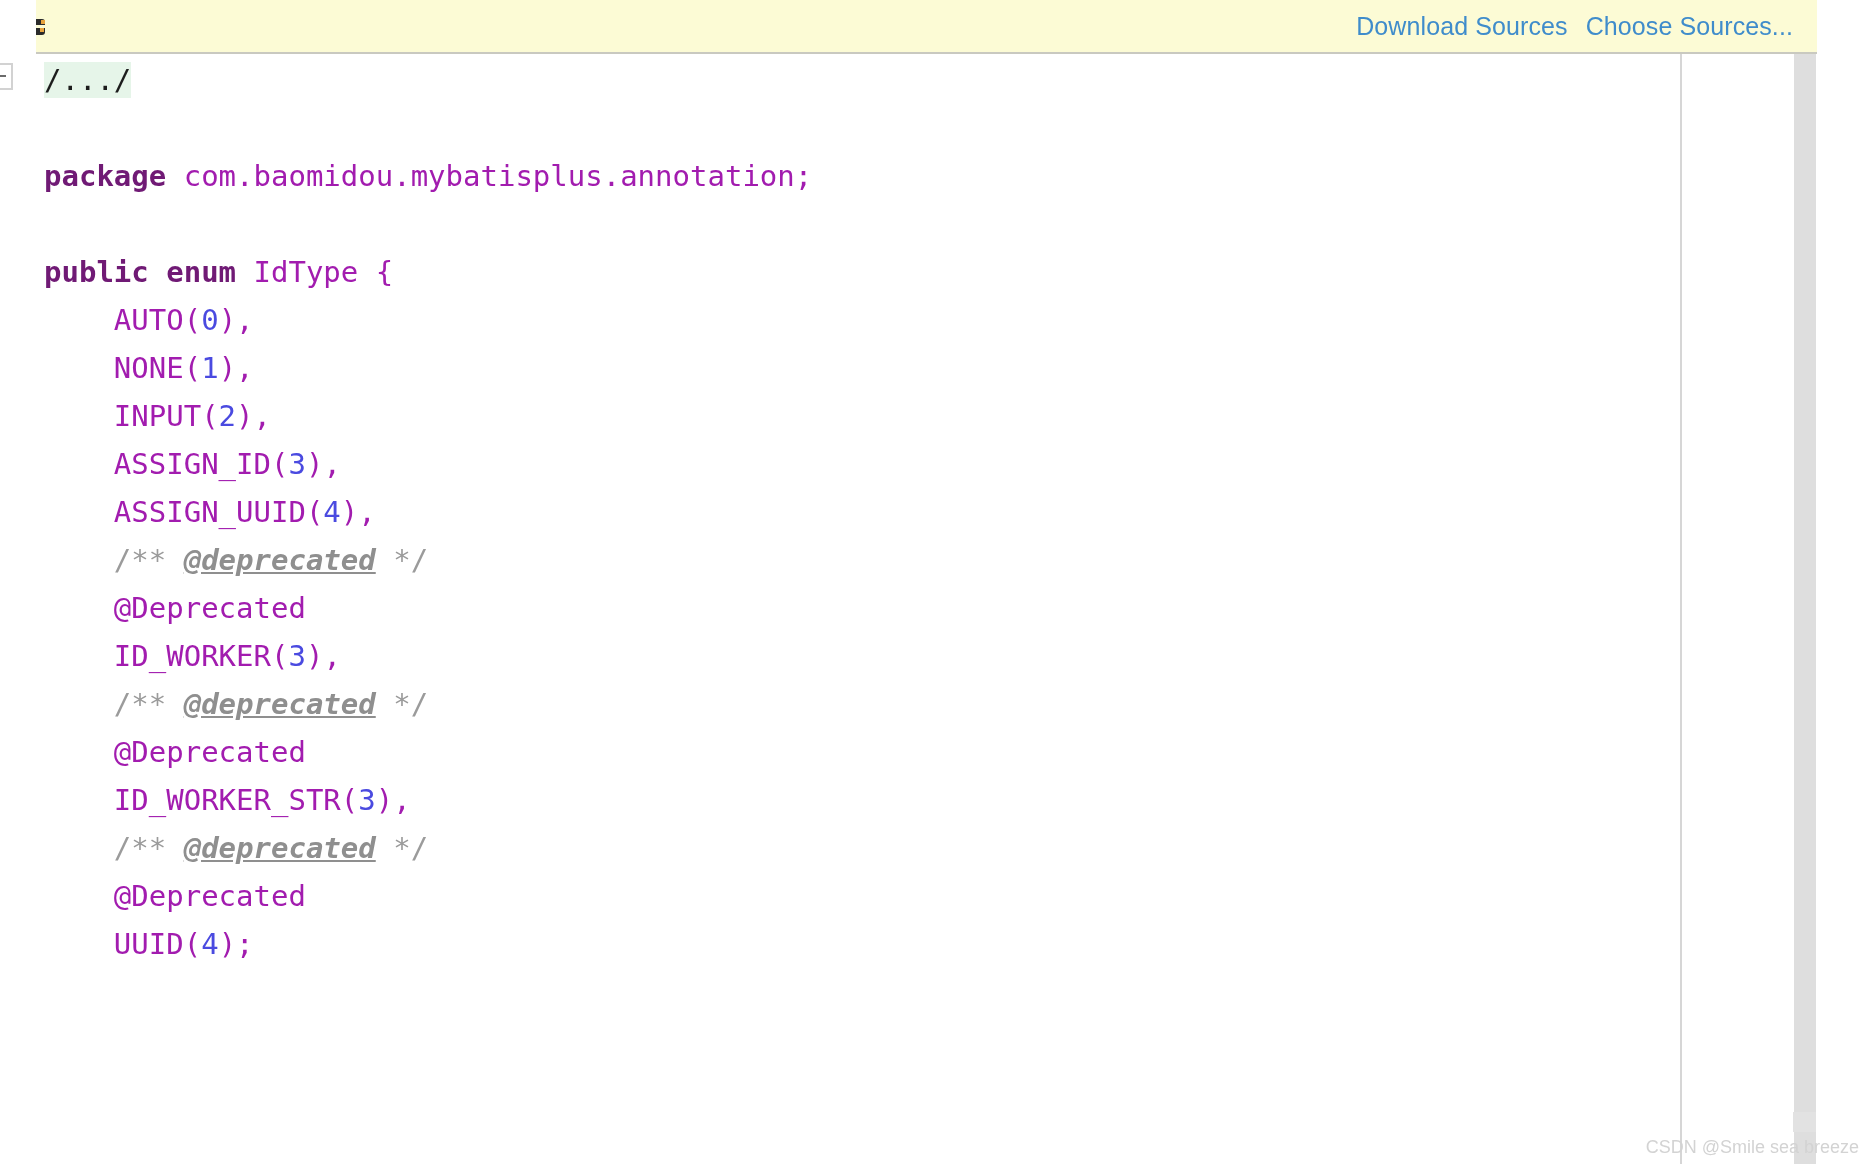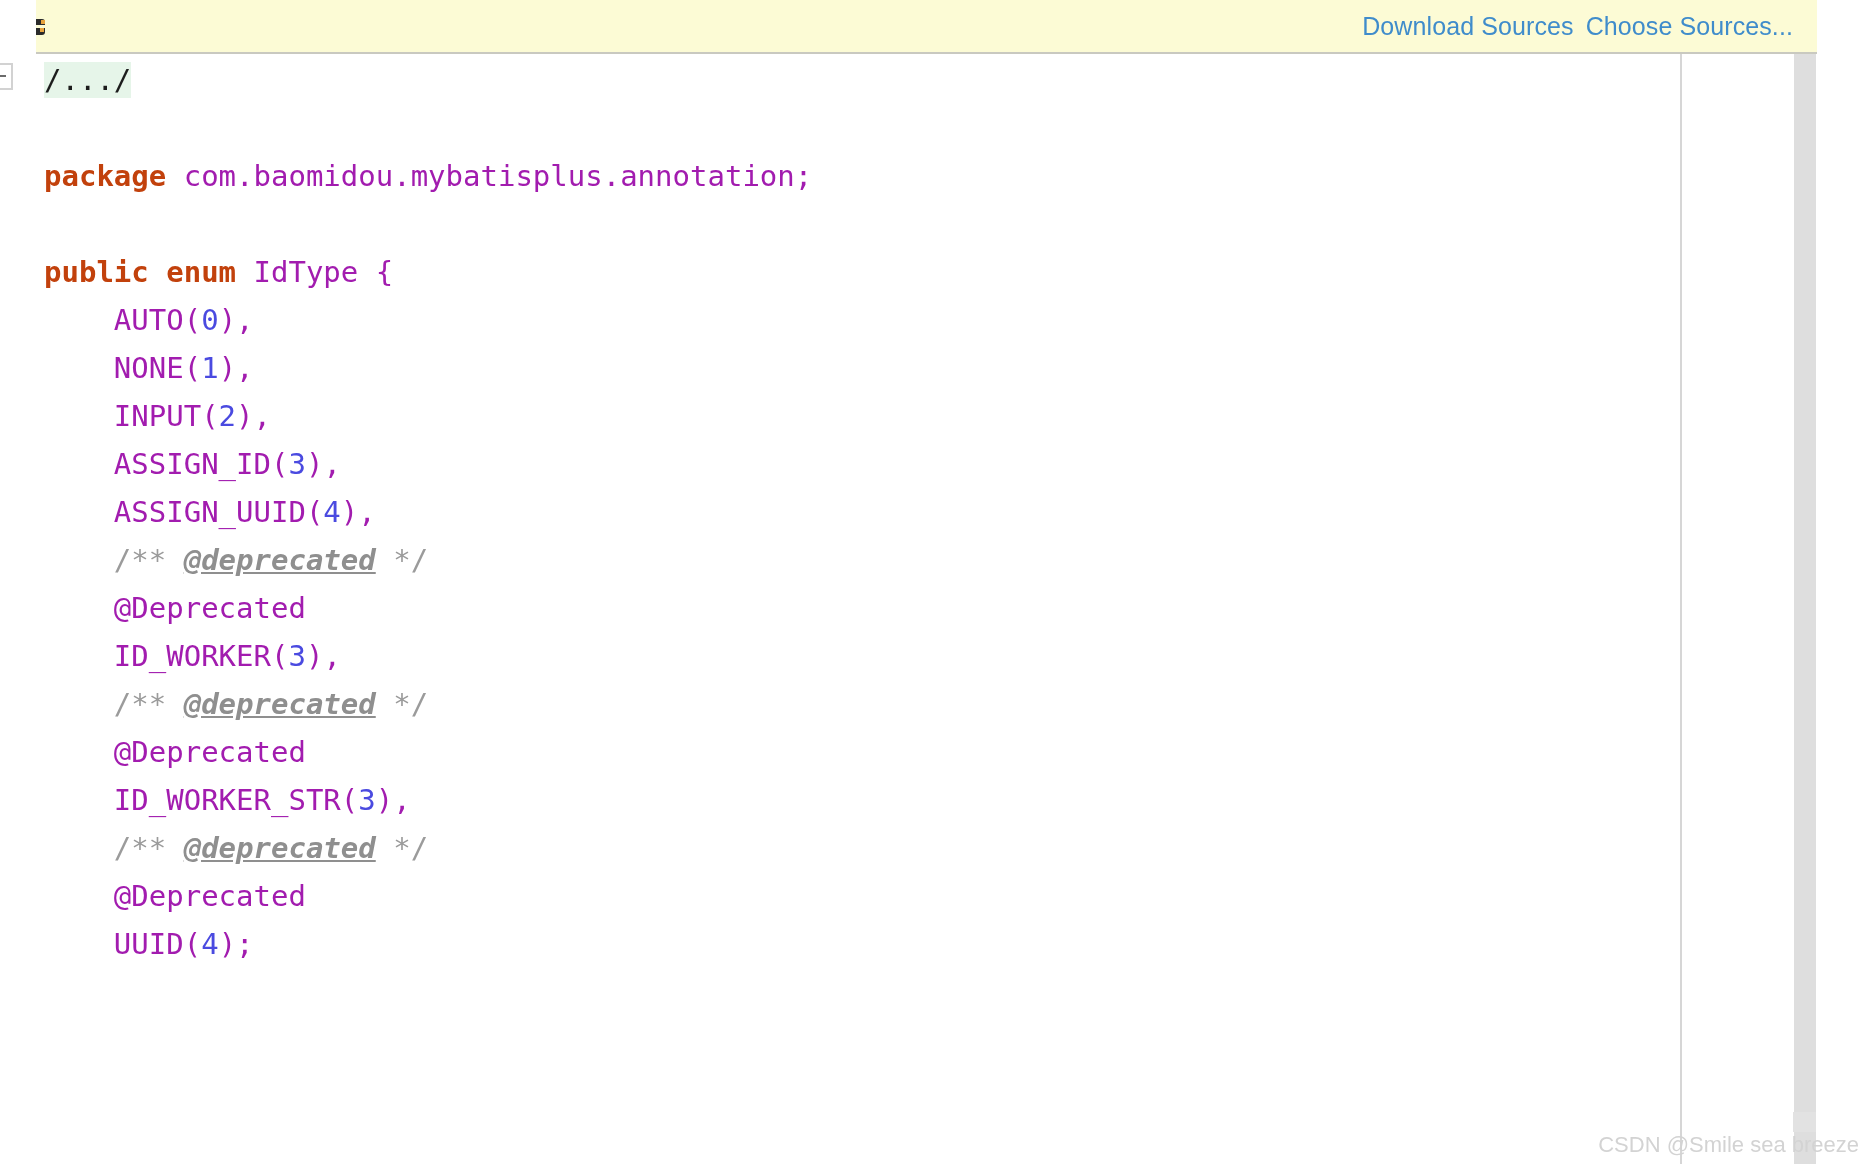--- a/index.html
+++ b/index.html
@@ -70,21 +70,21 @@
     height: 4px;
     background: #e8a33d;
   }
   .bar-links {
     position: absolute;
     right: 24px;
     top: 0;
     height: 52px;
     display: flex;
     align-items: center;
-    gap: 12px;
+    gap: 18px;
   }
   .bar-link {
     color: #3f8ccb;
     font-size: 25px;
     font-family: "Liberation Sans", sans-serif;
     cursor: pointer;
     white-space: nowrap;
     letter-spacing: 0.1px;
   }
 
@@ -136,21 +136,21 @@
     font-size: 29px;
     line-height: 48px;
     white-space: pre;
     color: #1a1a1a;
   }
   .code-line {
     height: 48px;
     padding-left: 8px;
     white-space: pre;
   }
-  .kw      { color: #c2410c; font-weight: bold; }
+  .kw      { color: #701a75; font-weight: bold; }
   .num     { color: #4a4ae0; }
   .plain   { color: #a21caf; }
   .comment { color: #9b9b9b; }
   .jdoc-tag{
     color: #8f8f8f;
     font-weight: bold;
     font-style: italic;
     text-decoration: underline;
   }
   .folded {
@@ -201,21 +201,21 @@
     height: 54px;
     background: #ffffff;
   }
 
   
   #watermark {
     position: absolute;
     right: 14px;
     bottom: 6px;
     color: #d3d3d3;
-    font-size: 22px;
+    font-size: 18px;
     font-family: "Liberation Sans", sans-serif;
     white-space: nowrap;
     user-select: none;
   }
   #watermark-block {
     position: absolute;
     left: 1793px;
     top: 1112px;
     width: 23px;
     height: 20px;

